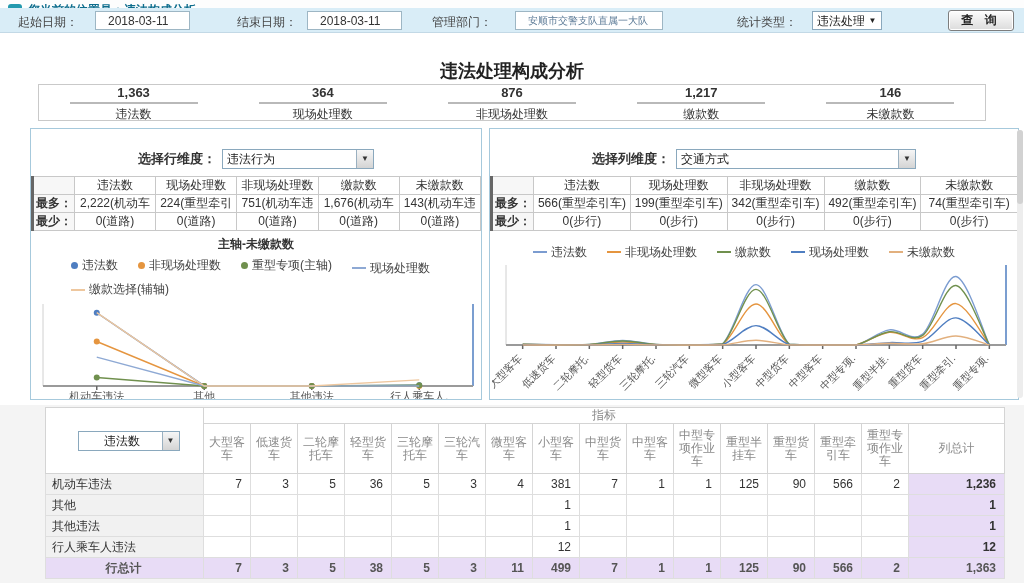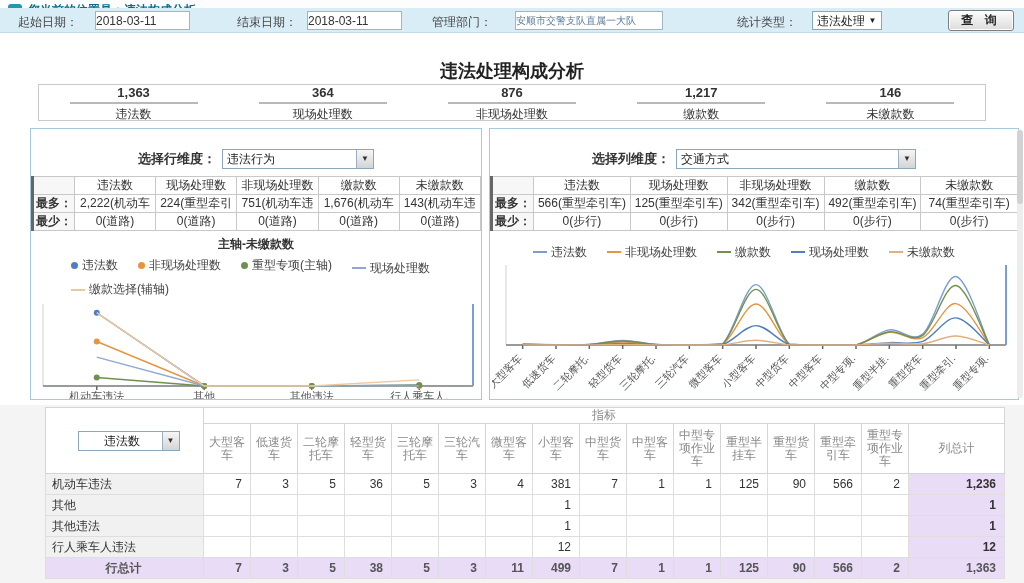--- a/index.html
+++ b/index.html
@@ -12,21 +12,21 @@
     border-bottom:2px solid #2f6f9f;display:flex;align-items:center;padding-left:8px;}
   .bc-icon{width:14px;height:13px;background:#2499ae;border-radius:3px;color:#fff;
     font-size:9px;line-height:13px;text-align:center;margin-right:6px;flex:0 0 auto;}
   .bc-text{color:#0e6d8d;font-size:12px;font-weight:bold;}
 
   
   .filterbar{position:absolute;left:0;top:8px;width:100%;height:25px;background:#d9edf7;
     border-bottom:1px solid #c3d9e6;font-size:12px;color:#444;}
   .filterbar .flabel{position:absolute;top:6px;}
   .filterbar input{position:absolute;top:3px;height:19px;border:1px solid #9db6c4;background:#fff;
-    font-size:12px;color:#333;padding-left:0;font-family:inherit;}
+    font-size:12px;color:#333;padding-left:12px;font-family:inherit;}
   .fbtn{position:absolute;top:2px;height:21px;border:1px solid #7d7d7d;border-radius:3px;
     background:linear-gradient(#fdfdfd,#dcdcdc);font-size:12px;font-weight:bold;color:#222;
     letter-spacing:4px;text-align:center;line-height:19px;box-shadow:inset 0 0 0 1px #fff;}
 
   
   .combo{display:inline-flex;background:#fff;border:1px solid #8aa8bd;height:20px;cursor:default;}
   .combo-text{flex:1;font-size:12px;font-weight:normal;color:#222;line-height:18px;padding-left:4px;
     white-space:nowrap;overflow:hidden;}
   .combo-btn{width:17px;background:linear-gradient(#f6f6f6,#d4d4d4);border-left:1px solid #9ab0c0;
     text-align:center;font-size:8px;line-height:18px;color:#333;}
@@ -228,21 +228,21 @@
               <th class="mini-label"></th>
               <th>违法数</th>
               <th>现场处理数</th>
               <th>非现场处理数</th>
               <th>缴款数</th>
               <th>未缴款数</th>
             </tr>
             <tr>
               <td class="mini-label">最多：</td>
               <td>566(重型牵引车)</td>
-              <td>125(重型牵引车)</td>
+              <td>199(重型牵引车)</td>
               <td>342(重型牵引车)</td>
               <td>492(重型牵引车)</td>
               <td>74(重型牵引车)</td>
             </tr>
             <tr>
               <td class="mini-label">最少：</td>
               <td>0(步行)</td>
               <td>0(步行)</td>
               <td>0(步行)</td>
               <td>0(步行)</td>

